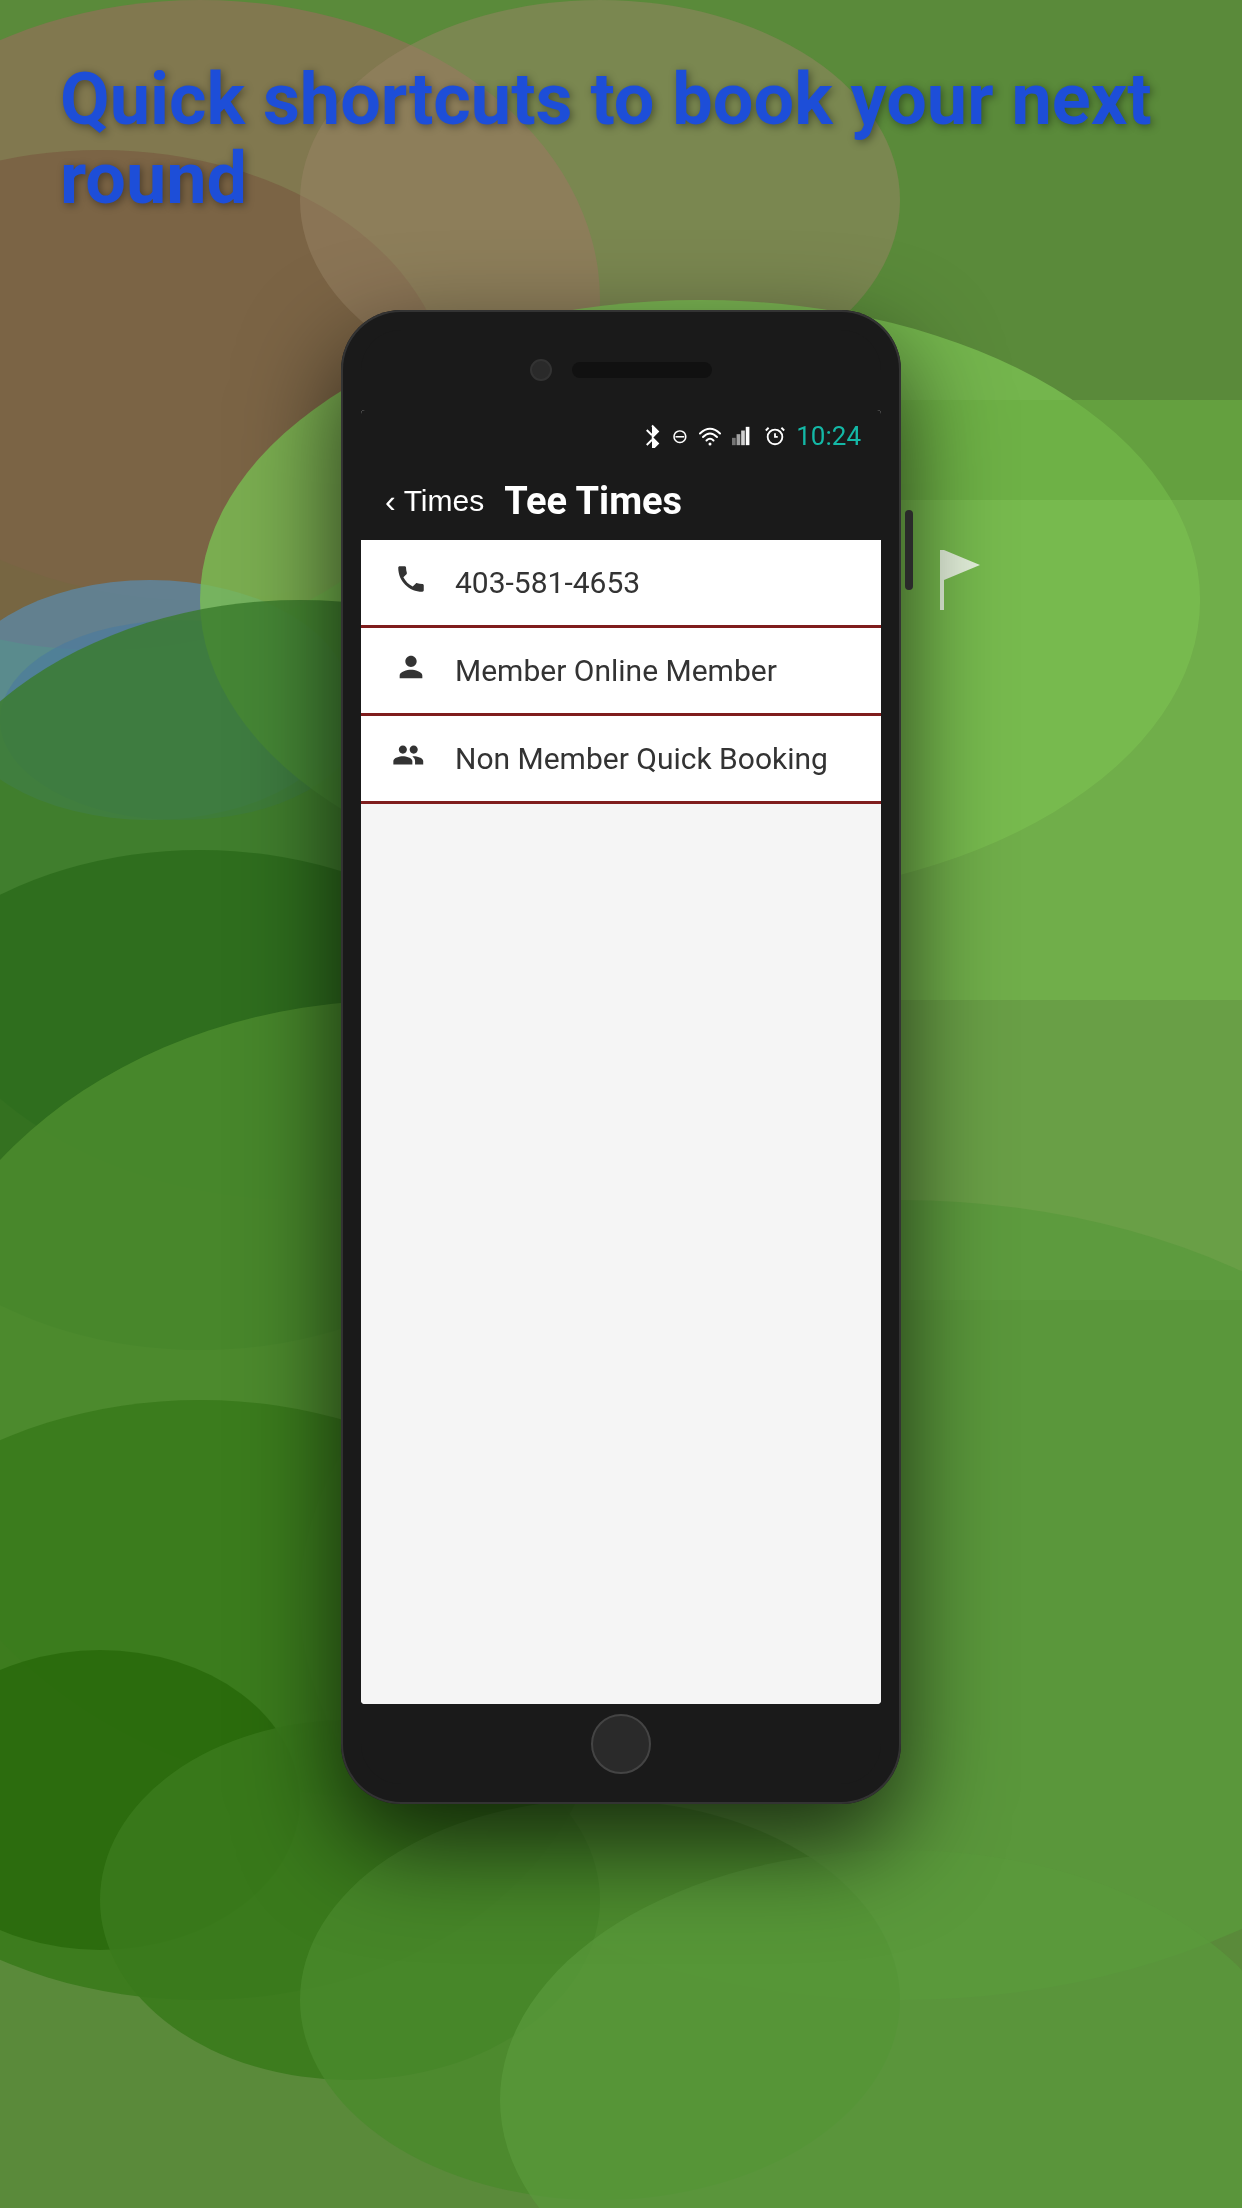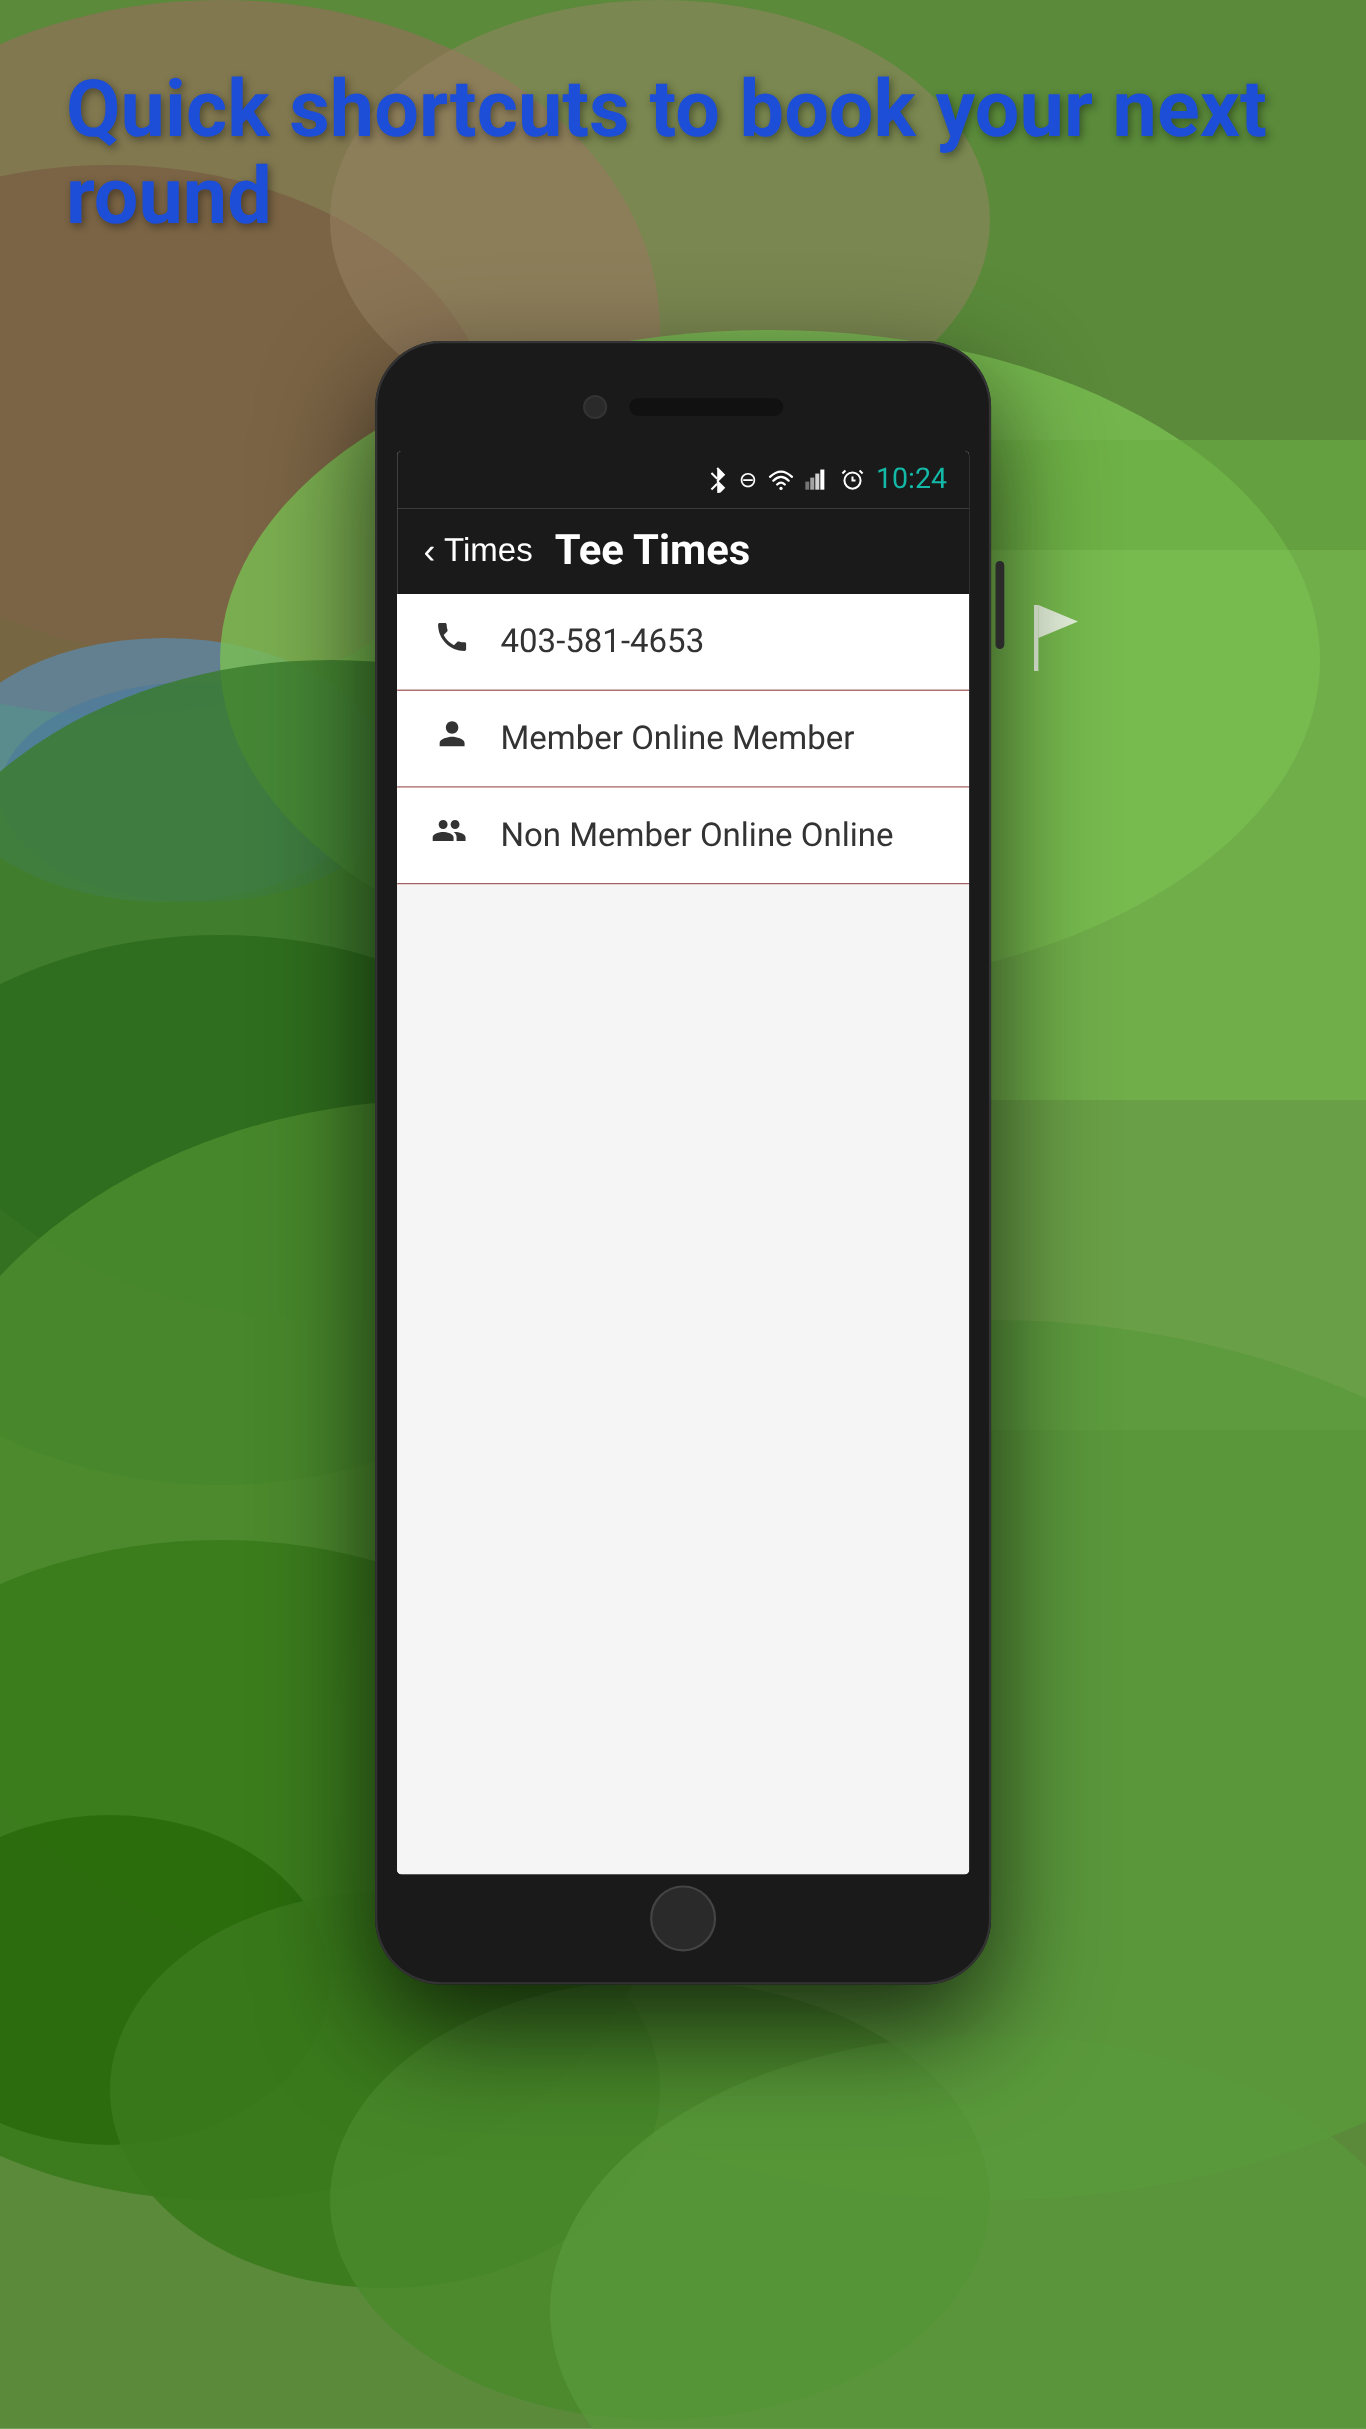--- a/index.html
+++ b/index.html
@@ -171,21 +171,21 @@
     
     .list-container {
       background: white;
     }
 
     .list-item {
       display: flex;
       align-items: center;
       padding: 0 30px;
       height: 88px;
-      border-bottom: 1px solid #7f1d1d;
+      border-bottom: 3px solid #7f1d1d;
       cursor: pointer;
       background: white;
       gap: 24px;
     }
 
     .list-item-icon {
       font-size: 34px;
       color: #333;
       width: 40px;
       text-align: center;
@@ -358,21 +358,21 @@
           </span>
           <span class="list-item-text">Member Online Member</span>
         </div>
 
         <div class="list-item">
           <span class="list-item-icon">
             <svg width="38" height="34" viewBox="0 0 28 24" fill="#333">
               <path d="M16 11c1.66 0 2.99-1.34 2.99-3S17.66 5 16 5c-1.66 0-3 1.34-3 3s1.34 3 3 3zm-8 0c1.66 0 2.99-1.34 2.99-3S9.66 5 8 5C6.34 5 5 6.34 5 8s1.34 3 3 3zm0 2c-2.33 0-7 1.17-7 3.5V19h14v-2.5c0-2.33-4.67-3.5-7-3.5zm8 0c-.29 0-.62.02-.97.05 1.16.84 1.97 1.97 1.97 3.45V19h6v-2.5c0-2.33-4.67-3.5-7-3.5z"></path>
             </svg>
           </span>
-          <span class="list-item-text">Non Member Online Online</span>
+          <span class="list-item-text">Non Member Quick Booking</span>
         </div>
 
       </div>
 
       <div class="content-area"></div>
 
     </div>
 
     <div class="phone-bezel-bottom">
       <div class="home-button"></div>

